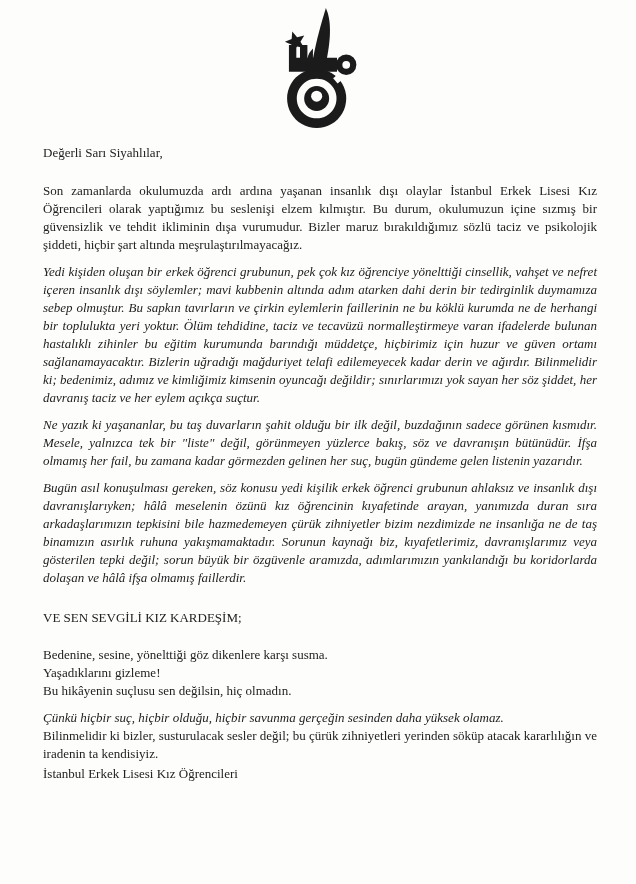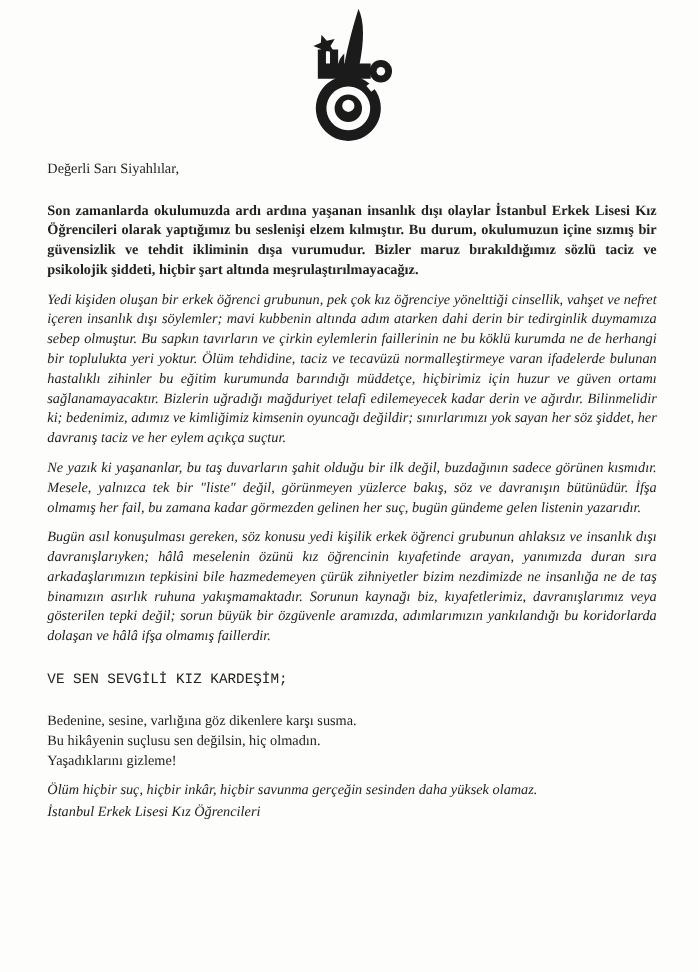--- a/index.html
+++ b/index.html
@@ -20,25 +20,25 @@
     height: 122px;
   }
   .content {
     padding: 0 39px 0 43px;
     font-size: 13px;
     line-height: 18px;
   }
   .content p { margin: 0; text-align: justify; }
   p.left { text-align: left; }
   .gap-sm  { margin-top: 9px !important; font-style: italic; }
-  .gap-md  { margin-top: 20px !important; font-weight: bold; }
-  .gap-lg  { margin-top: 22px !important; font-family: Liberation Mono, monospace; }
+  .gap-md  { margin-top: 20px !important; }
+  .gap-lg  { margin-top: 22px !important; }
   .gap-hdr { margin-top: 19px !important; }
   .greeting { margin-top: 15px !important; }
-  .signature { text-align: left; margin-top: 2px !important; font-style: italic; }
+  .signature { text-align: left; margin-top: 2px !important; }
 </style>
 </head>
 <body>
 
 <div class="page">
 
   <div class="logo-wrap">
     <svg width="89" height="122" viewBox="0 0 96 132" xmlns="http://www.w3.org/2000/svg">
 
       <path fill="#1b1b1b" fill-rule="evenodd" d="M46,67 a32,32 0 1,0 0.02,0 Z M46,77.5 a21.5,21.5 0 1,1 -0.02,0 Z"></path>
@@ -67,22 +67,23 @@
     <p class="gap-md">Son zamanlarda okulumuzda ardı ardına yaşanan insanlık dışı olaylar İstanbul Erkek Lisesi Kız Öğrencileri olarak yaptığımız bu seslenişi elzem kılmıştır. Bu durum, okulumuzun içine sızmış bir güvensizlik ve tehdit ikliminin dışa vurumudur. Bizler maruz bırakıldığımız sözlü taciz ve psikolojik şiddeti, hiçbir şart altında meşrulaştırılmayacağız.</p>
 
     <p class="gap-sm">Yedi kişiden oluşan bir erkek öğrenci grubunun, pek çok kız öğrenciye yönelttiği cinsellik, vahşet ve nefret içeren insanlık dışı söylemler; mavi kubbenin altında adım atarken dahi derin bir tedirginlik duymamıza sebep olmuştur. Bu sapkın tavırların ve çirkin eylemlerin faillerinin ne bu köklü kurumda ne de herhangi bir toplulukta yeri yoktur. Ölüm tehdidine, taciz ve tecavüzü normalleştirmeye varan ifadelerde bulunan hastalıklı zihinler bu eğitim kurumunda barındığı müddetçe, hiçbirimiz için huzur ve güven ortamı sağlanamayacaktır. Bizlerin uğradığı mağduriyet telafi edilemeyecek kadar derin ve ağırdır. Bilinmelidir ki; bedenimiz, adımız ve kimliğimiz kimsenin oyuncağı değildir; sınırlarımızı yok sayan her söz şiddet, her davranış taciz ve her eylem açıkça suçtur.</p>
 
     <p class="gap-sm">Ne yazık ki yaşananlar, bu taş duvarların şahit olduğu bir ilk değil, buzdağının sadece görünen kısmıdır. Mesele, yalnızca tek bir "liste" değil, görünmeyen yüzlerce bakış, söz ve davranışın bütünüdür. İfşa olmamış her fail, bu zamana kadar görmezden gelinen her suç, bugün gündeme gelen listenin yazarıdır.</p>
 
     <p class="gap-sm">Bugün asıl konuşulması gereken, söz konusu yedi kişilik erkek öğrenci grubunun ahlaksız ve insanlık dışı davranışlarıyken; hâlâ meselenin özünü kız öğrencinin kıyafetinde arayan, yanımızda duran sıra arkadaşlarımızın tepkisini bile hazmedemeyen çürük zihniyetler bizim nezdimizde ne insanlığa ne de taş binamızın asırlık ruhuna yakışmamaktadır. Sorunun kaynağı biz, kıyafetlerimiz, davranışlarımız veya gösterilen tepki değil; sorun büyük bir özgüvenle aramızda, adımlarımızın yankılandığı bu koridorlarda dolaşan ve hâlâ ifşa olmamış faillerdir.</p>
 
     <p class="gap-lg left">VE SEN SEVGİLİ KIZ KARDEŞİM;</p>
 
-    <p class="gap-hdr left">Bedenine, sesine, varlığına göz dikenlere karşı susma.</p>
+    <p class="gap-hdr left">Bedenine, sesine, yönelttiği göz dikenlere karşı susma.</p>
+    <p class="left">Yaşadıklarını gizleme!</p>
     <p class="left">Bu hikâyenin suçlusu sen değilsin, hiç olmadın.</p>
-    <p class="left">Yaşadıklarını gizleme!</p>
 
-    <p class="gap-sm left">Ölüm hiçbir suç, hiçbir inkâr, hiçbir savunma gerçeğin sesinden daha yüksek olamaz.</p>
+    <p class="gap-sm left">Çünkü hiçbir suç, hiçbir olduğu, hiçbir savunma gerçeğin sesinden daha yüksek olamaz.</p>
+    <p>Bilinmelidir ki bizler, susturulacak sesler değil; bu çürük zihniyetleri yerinden söküp atacak kararlılığın ve iradenin ta kendisiyiz.</p>
 
     <p class="signature">İstanbul Erkek Lisesi Kız Öğrencileri</p>
 
   </div>
 </div>
 
 </body></html>

